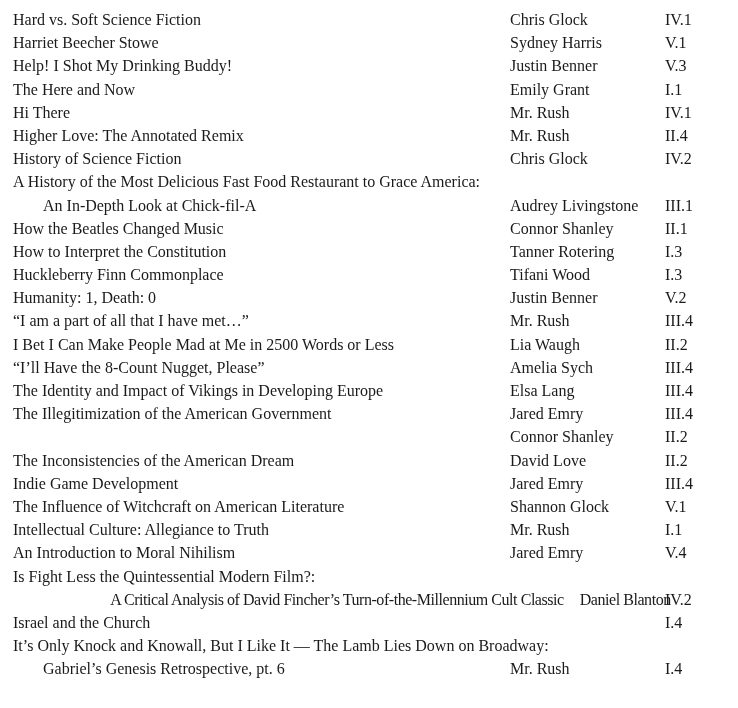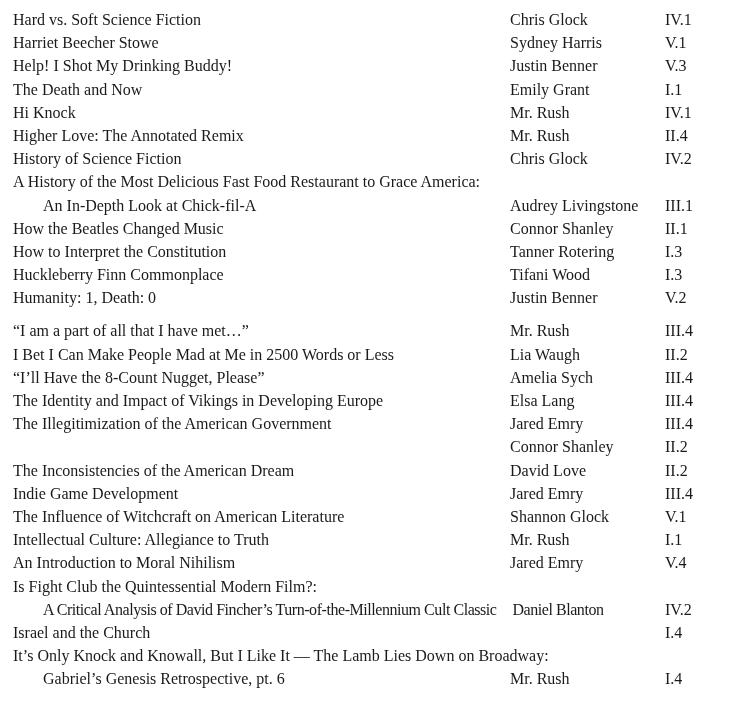--- a/index.html
+++ b/index.html
@@ -20,23 +20,24 @@
     width: 738px;
     height: 708px;
     padding-top: 8px;
     box-sizing: border-box;
   }
   .row {
     position: relative;
     height: 23.2px;
     line-height: 23.2px;
     white-space: nowrap;
+    text-align: center;
   }
   .row.gap {
-    margin-top: 10px;
+    margin-top: 0;
   }
   .title {
     position: absolute;
     left: 13px;
     top: 0;
   }
   .row.indent .title {
     left: 43px;
   }
   .author {
@@ -81,26 +82,26 @@
         <span class="title"><span>Harriet Beecher Stowe</span></span>
         <span class="author">Sydney Harris</span>
         <span class="ref">V.1</span>
       </div>
       <div class="row">
         <span class="title"><span>Help! I Shot My Drinking Buddy!</span></span>
         <span class="author">Justin Benner</span>
         <span class="ref">V.3</span>
       </div>
       <div class="row">
-        <span class="title"><span>The Death and Now</span></span>
+        <span class="title"><span>The Here and Now</span></span>
         <span class="author">Emily Grant</span>
         <span class="ref">I.1</span>
       </div>
       <div class="row">
-        <span class="title"><span>Hi Knock</span></span>
+        <span class="title"><span>Hi There</span></span>
         <span class="author">Mr. Rush</span>
         <span class="ref">IV.1</span>
       </div>
       <div class="row">
         <span class="title"><span>Higher Love: The Annotated Remix</span></span>
         <span class="author">Mr. Rush</span>
         <span class="ref">II.4</span>
       </div>
       <div class="row">
         <span class="title"><span>History of Science Fiction</span></span>
@@ -183,21 +184,21 @@
         <span class="title"><span>Intellectual Culture: Allegiance to Truth</span></span>
         <span class="author">Mr. Rush</span>
         <span class="ref">I.1</span>
       </div>
       <div class="row">
         <span class="title"><span>An Introduction to Moral Nihilism</span></span>
         <span class="author">Jared Emry</span>
         <span class="ref">V.4</span>
       </div>
       <div class="row">
-        <span class="title"><span>Is </span><span class="it">Fight Club</span><span> the Quintessential Modern Film?:</span></span>
+        <span class="title"><span>Is </span><span class="it">Fight Less</span><span> the Quintessential Modern Film?:</span></span>
       </div>
       <div class="row indent flow"><span class="title"><span>A Critical Analysis of David Fincher’s Turn-of-the-Millennium Cult Classic</span></span><span class="author">Daniel Blanton</span><span class="ref">IV.2</span></div>
       <div class="row">
         <span class="title"><span>Israel and the Church</span></span>
         <span class="ref">I.4</span>
       </div>
       <div class="row">
         <span class="title"><span>It’s Only Knock and Knowall, But I Like It — </span><span class="it">The Lamb Lies Down on Broadway</span><span>:</span></span>
       </div>
       <div class="row indent">

